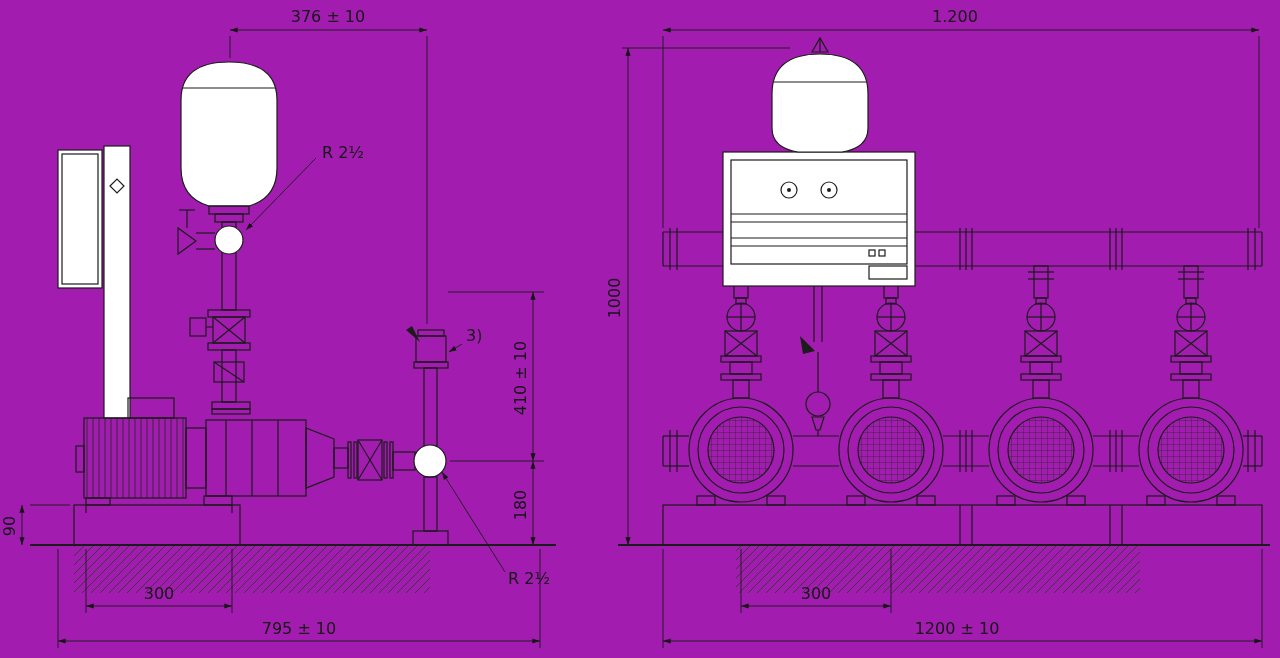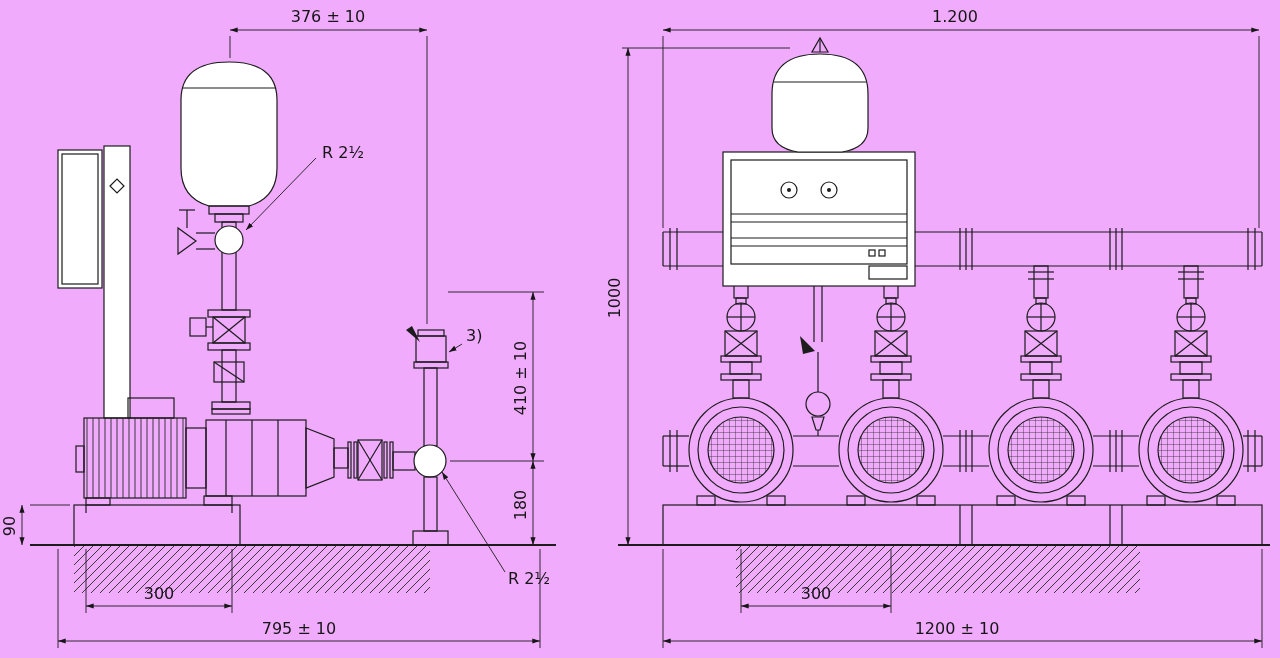--- a/index.html
+++ b/index.html
@@ -1,20 +1,20 @@
 <!DOCTYPE html>
 <html><head>
 <meta charset="utf-8">
 <style>
   html, body { margin: 0; padding: 0; background: #ffffff; }
   .canvas {
     position: relative;
     width: 1280px;
     height: 658px;
-    background: #f0abfc;
+    background: #a21caf;
     overflow: hidden;
     text-align: right;
   }
   svg { display: block; }
   text {
     font-family: "DejaVu Sans", "Liberation Sans", sans-serif;
     font-size: 16px;
     fill: #161616;
   }
 </style>

